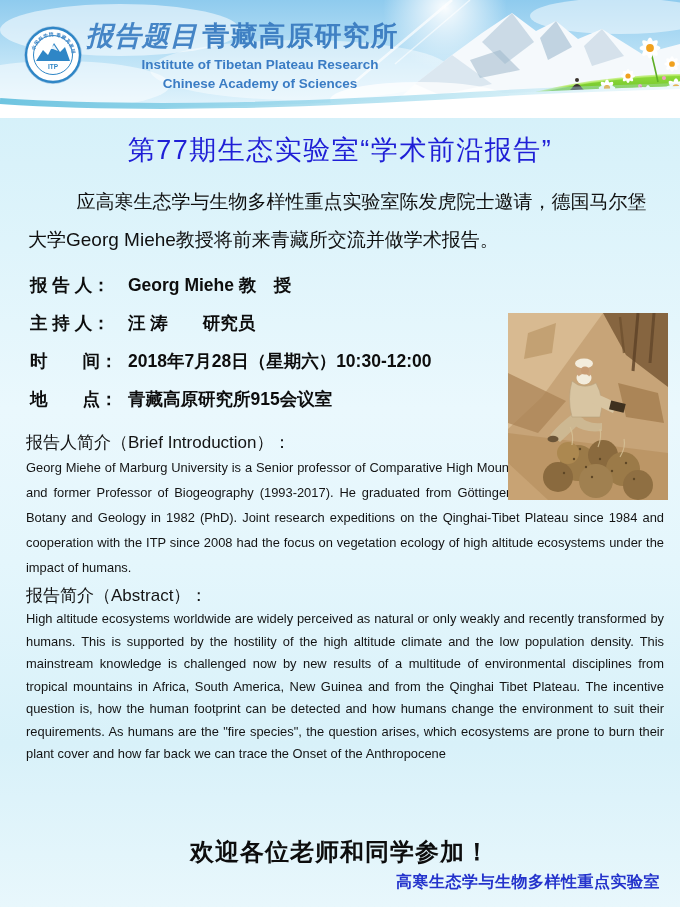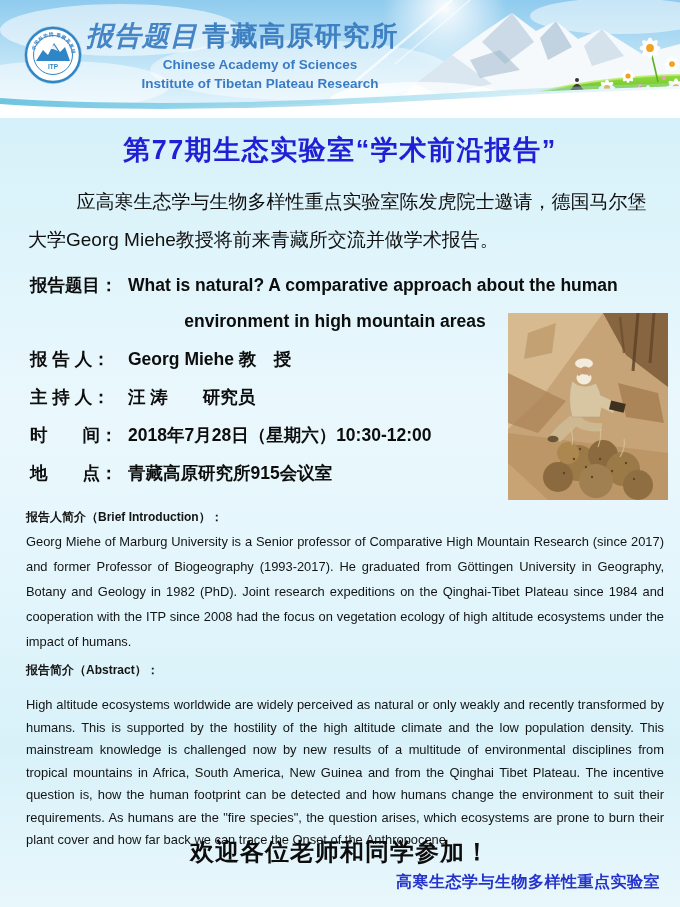--- a/index.html
+++ b/index.html
@@ -17,45 +17,45 @@
   .org-cn .academy{
     font-family:"DejaVu Serif", serif; font-style:italic; font-weight:bold;
     font-size:27px; color:#4585c6; letter-spacing:1px;
   }
   .org-cn .institute{
     font-weight:bold; font-size:27px; color:#3f80c3; letter-spacing:1px;
   }
   .org-en{ font-weight:bold; font-size:13.5px; color:#3a7cc4; line-height:16px; margin-top:3px; }
   
   .title{
-    margin-top:14px; text-align:center; font-size:27px; font-weight:bold;
+    margin-top:14px; text-align:center; font-size:27px; font-weight:normal;
     color:#1f1fd6; letter-spacing:1.5px;
   }
   
   .intro{
     margin:15px 20px 0 28px; font-size:19px; line-height:38px;
     color:#101010; text-indent:2.55em; font-weight:500;
   }
   
   .info{ margin:12px 18px 0 30px; color:#0d0d0d; }
   .inforow{ display:flex; margin-top:14px; line-height:24px; }
   .inforow .lbl{ flex:0 0 98px; font-size:17.5px; font-weight:700; white-space:nowrap; }
   .inforow .val{ font-size:17.5px; font-weight:600; }
   .topic .val-wrap{ flex:1; max-width:540px; }
   .topic .t1{ font-size:17.5px; font-weight:700; }
   .topic .t2{ font-size:17.5px; font-weight:700; margin-top:12px; text-align:center; padding-right:120px; }
   .plainrows{ max-width:480px; }
   
   .photo{ position:absolute; left:508px; top:313px; width:160px; height:187px; }
   
   .lower{ margin:22px 16px 0 26px; color:#141414; }
-  .sec-head{ font-size:12px; font-weight:700; line-height:20px; }
+  .sec-head{ font-size:17px; font-weight:400; line-height:20px; }
   .bio-text{ font-size:12.9px; line-height:25px; text-align:justify; margin-top:2px; }
   .abs-head{ margin-top:6px; }
-  .abs-text{ font-size:12.9px; line-height:22.5px; text-align:justify; margin-top:14px; }
+  .abs-text{ font-size:12.9px; line-height:22.5px; text-align:justify; margin-top:2px; }
   
   .welcome{ position:absolute; left:0; top:836px; width:680px; text-align:center;
             font-size:24px; font-weight:600; color:#0d0d0d; letter-spacing:1px; }
   .footer{ position:absolute; right:20px; top:872px; font-size:16px; font-weight:700;
            color:#2433cc; letter-spacing:0.5px;margin-left:28px; }
 </style>
 </head>
 <body>
 
 <div class="poster">
@@ -157,37 +157,30 @@
       <path d="M13,36 L20,25 L25,30 L31,18 L37,27 L42,22 L47,36 Z" fill="#2f86c6"></path>
       <path d="M26,24 L31,20 L35,26 L30,24 Z" fill="#ffffff" opacity="0.9"></path>
       <text x="30" y="44" text-anchor="middle" font-size="6.5" font-weight="bold" fill="#2f86c6">ITP</text>
     </svg>
 
     <div class="orgblock">
       <div class="org-cn">
         <span class="academy">报告题目</span>
         <span class="institute">青藏高原研究所</span>
       </div>
+      <div class="org-en">Institute of Tibetan Plateau Research</div>
       <div class="org-en">Chinese Academy of Sciences</div>
-      <div class="org-en">Institute of Tibetan Plateau Research</div>
     </div>
   </div>
 
   <div class="title">第77期生态实验室“学术前沿报告”</div>
 
   <p class="intro">应高寒生态学与生物多样性重点实验室陈发虎院士邀请，德国马尔堡大学Georg Miehe教授将前来青藏所交流并做学术报告。</p>
 
   <div class="info">
-    <div class="inforow topic">
-      <span class="lbl">报告题目：</span>
-      <span class="val-wrap">
-        <span class="t1" style="display:block">What is natural? A comparative approach about the human</span>
-        <span class="t2" style="display:block">environment in high mountain areas</span>
-      </span>
-    </div>
     <div class="plainrows">
       <div class="inforow">
         <span class="lbl">报 告 人：</span>
         <span class="val">Georg Miehe 教　授</span>
       </div>
       <div class="inforow">
         <span class="lbl">主 持 人：</span>
         <span class="val">汪 涛　　研究员</span>
       </div>
       <div class="inforow">

